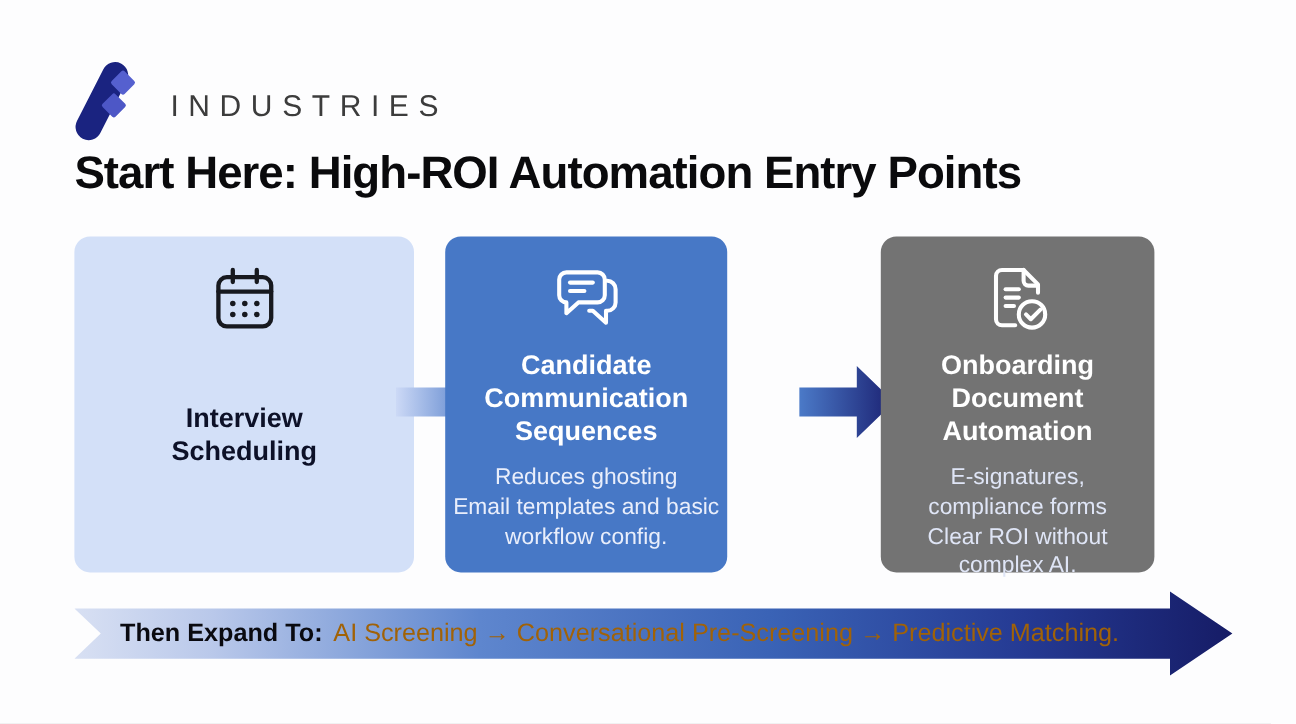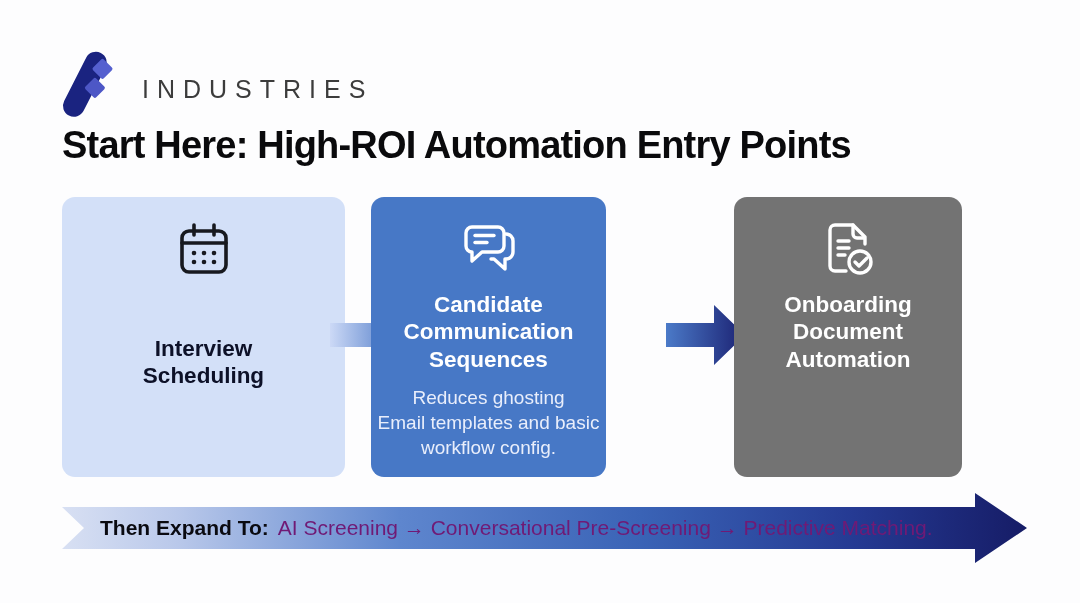--- a/index.html
+++ b/index.html
@@ -30,21 +30,21 @@
   
   .flow-arrow{position:absolute;top:303px;}
   .flow-arrow-1{left:330px;}
   .flow-arrow-2{left:666px;}
   
   .banner{position:absolute;left:62px;top:492px;width:966px;height:72px;}
   .banner svg{position:absolute;left:0;top:0;}
   .banner-text{position:absolute;left:38px;top:0;height:72px;display:flex;align-items:center;
     font-size:21px;white-space:nowrap;}
   .banner-label{font-weight:700;color:#0a0a10;}
-  .banner-rest{color:#701a75;margin-left:9px;font-weight:400;}
+  .banner-rest{color:#a16207;margin-left:9px;font-weight:400;}
 </style>
 </head>
 <body>
 
 <div class="canvas">
 
   <div class="logo">
     <span>
       <svg width="76" height="78" viewBox="0 0 80 80">
         <rect x="20" y="2" width="23" height="74" rx="11.5" fill="#1a2380" transform="rotate(27 31 39)"></rect>
@@ -125,20 +125,24 @@
         <path d="M34 5 v8 a4 4 0 0 0 4 4 h7"></path>
         <line x1="19" y1="20" x2="30" y2="20"></line>
         <line x1="19" y1="27" x2="30" y2="27"></line>
         <line x1="19" y1="34" x2="26" y2="34"></line>
         <circle cx="41" cy="41" r="11"></circle>
         <path d="M36 41 l4 4 8 -8"></path>
       </svg>
     </div>
     <div class="card-title">Onboarding
 Document Automation</div>
+    <div class="card-body">E-signatures,
+compliance forms
+Clear ROI without
+complex AI.</div>
   </div>
 
   <div class="banner">
     <svg width="966" height="72">
       <defs>
         <linearGradient id="bg1" x1="0" y1="0" x2="1" y2="0">
           <stop offset="0" stop-color="#d8e0f3"></stop>
           <stop offset="0.12" stop-color="#b9c8ea"></stop>
           <stop offset="0.35" stop-color="#5e86ce"></stop>
           <stop offset="0.6" stop-color="#3a63b6"></stop>

